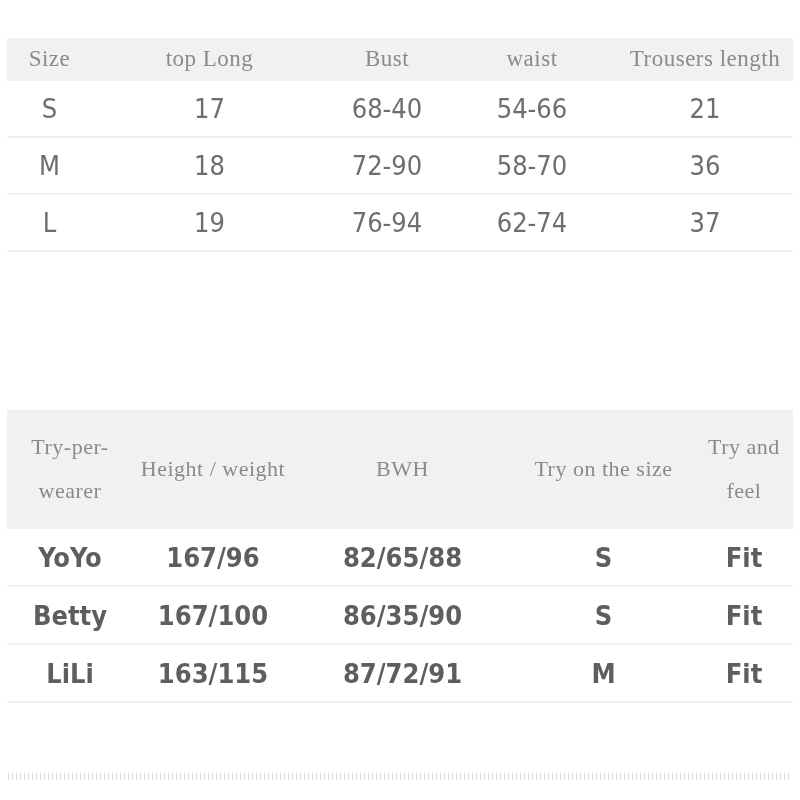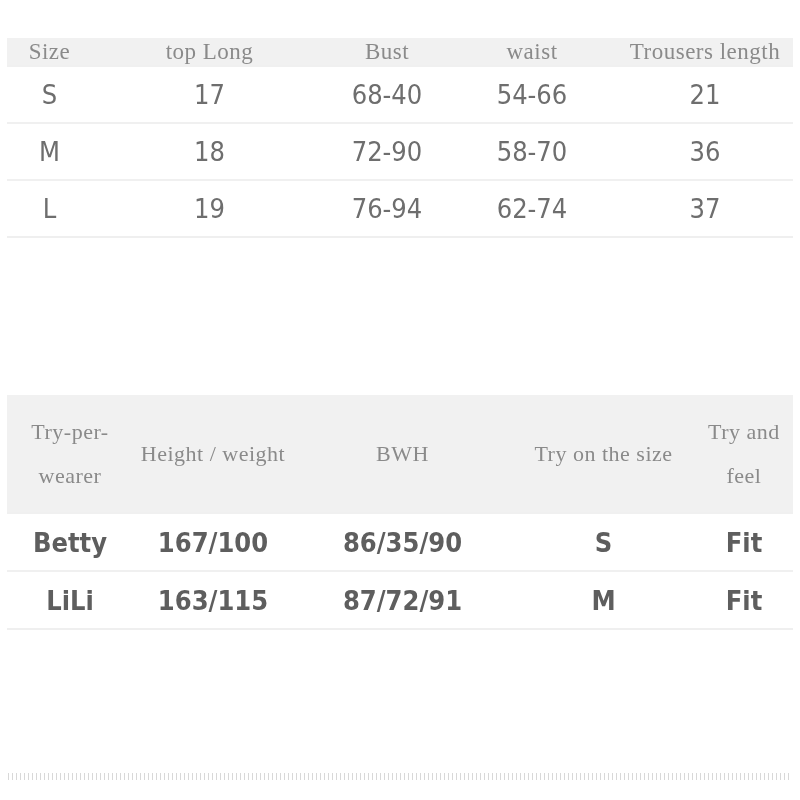--- a/index.html
+++ b/index.html
@@ -51,21 +51,21 @@
   }
 
   .size-table .data-row {
     background: #ffffff;
   }
 
   
   #table-size {
     top: 38px;
   }
-  #table-size .hdr-row { height: 28px; }
+  #table-size .hdr-row { height: 42px; }
   #table-size .hdr-cell {
     font-size: 23px;
     line-height: 26px;
   }
   #table-size .data-row { height: 57px; }
   #table-size .data-row + .data-row .data-cell,
   #table-size .data-row:first-of-type .data-cell {
     border-top: 2px solid #f0f0f0;
   }
   #table-size .last-line td {
@@ -75,21 +75,21 @@
   }
   #table-size .data-cell {
     font-size: 27px;
     font-family: "DejaVu Sans Condensed", "Liberation Sans Narrow", "Liberation Sans", sans-serif;
     font-stretch: condensed;
     color: #6e6e6e;
   }
 
   
   #table-tryon {
-    top: 395px;
+    top: 410px;
   }
   #table-tryon .hdr-row { height: 118px; }
   #table-tryon .hdr-cell {
     font-size: 22px;
     line-height: 44px;
     padding: 0 4px;
   }
   #table-tryon .data-row { height: 58px; }
   #table-tryon .data-cell {
     font-size: 27px;
@@ -185,20 +185,27 @@
       <tr class="hdr-row">
         <th class="hdr-cell">Try-per-wearer</th>
         <th class="hdr-cell">Height / weight</th>
         <th class="hdr-cell">BWH</th>
         <th class="hdr-cell">Try on the size</th>
         <th class="hdr-cell">Try and feel</th>
       </tr>
     </thead>
     <tbody>
       <tr class="data-row">
+        <td class="data-cell">YoYo</td>
+        <td class="data-cell">167/96</td>
+        <td class="data-cell">82/65/88</td>
+        <td class="data-cell">S</td>
+        <td class="data-cell">Fit</td>
+      </tr>
+      <tr class="data-row">
         <td class="data-cell">Betty</td>
         <td class="data-cell">167/100</td>
         <td class="data-cell">86/35/90</td>
         <td class="data-cell">S</td>
         <td class="data-cell">Fit</td>
       </tr>
       <tr class="data-row">
         <td class="data-cell">LiLi</td>
         <td class="data-cell">163/115</td>
         <td class="data-cell">87/72/91</td>

